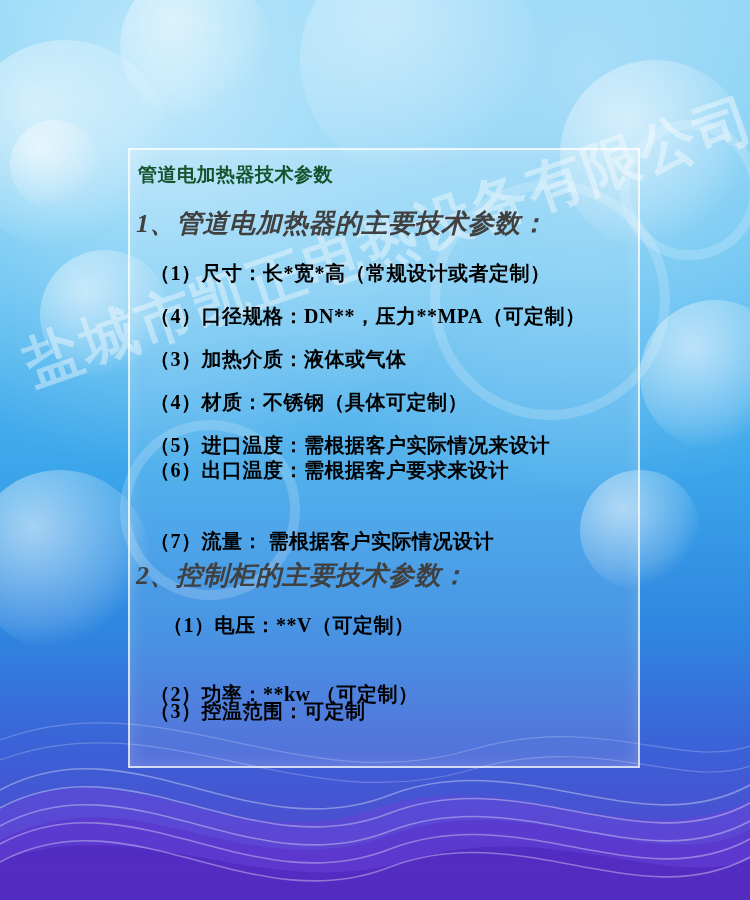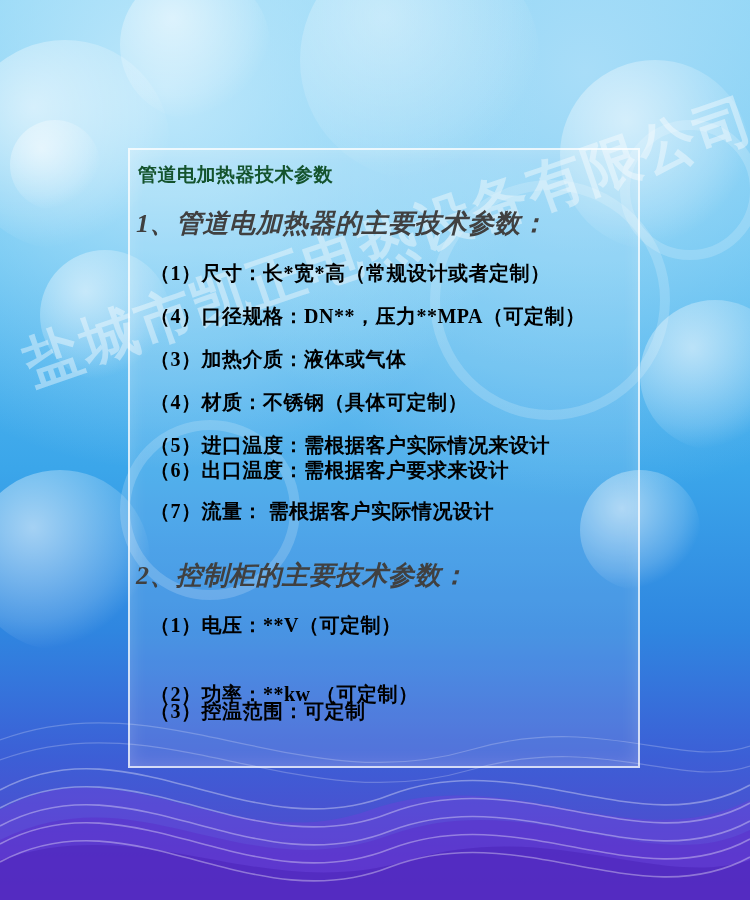--- a/index.html
+++ b/index.html
@@ -176,23 +176,23 @@
     <div class="doc-title">管道电加热器技术参数</div>
 
     <div class="section-head" style="top:58px;">1、管道电加热器的主要技术参数：</div>
 
     <div class="item" style="top:112px;">（1）尺寸：长*宽*高（常规设计或者定制）</div>
     <div class="item" style="top:155px;">（4）口径规格：DN**，压力**MPA（可定制）</div>
     <div class="item" style="top:198px;">（3）加热介质：液体或气体</div>
     <div class="item" style="top:241px;">（4）材质：不锈钢（具体可定制）</div>
     <div class="item" style="top:284px;">（5）进口温度：需根据客户实际情况来设计</div>
     <div class="item" style="top:309px;">（6）出口温度：需根据客户要求来设计</div>
-    <div class="item" style="top:350px;">（7）流量： 需根据客户实际情况设计</div>
+    <div class="item" style="top:380px;">（7）流量： 需根据客户实际情况设计</div>
 
     <div class="section-head" style="top:410px;">2、控制柜的主要技术参数：</div>
 
-    <div class="item" style="top:464px;">（1）电压：**V（可定制）</div>
+    <div class="item" style="top:464px;margin-left:13px;">（1）电压：**V（可定制）</div>
     <div class="item" style="top:533px;">（2）功率：**kw （可定制）</div>
     <div class="item" style="top:550px;">（3）控温范围：可定制</div>
 
   </div>
 
 </div>
 
 </body></html>

